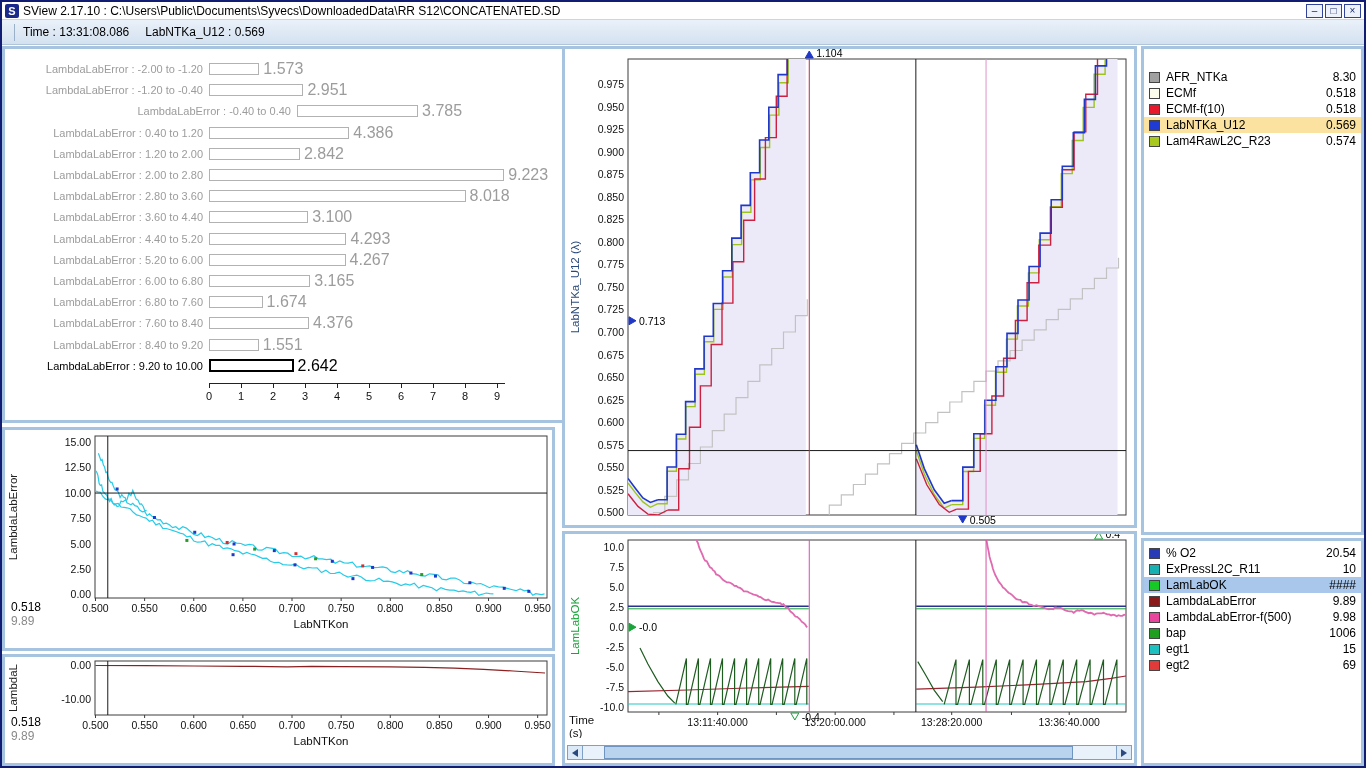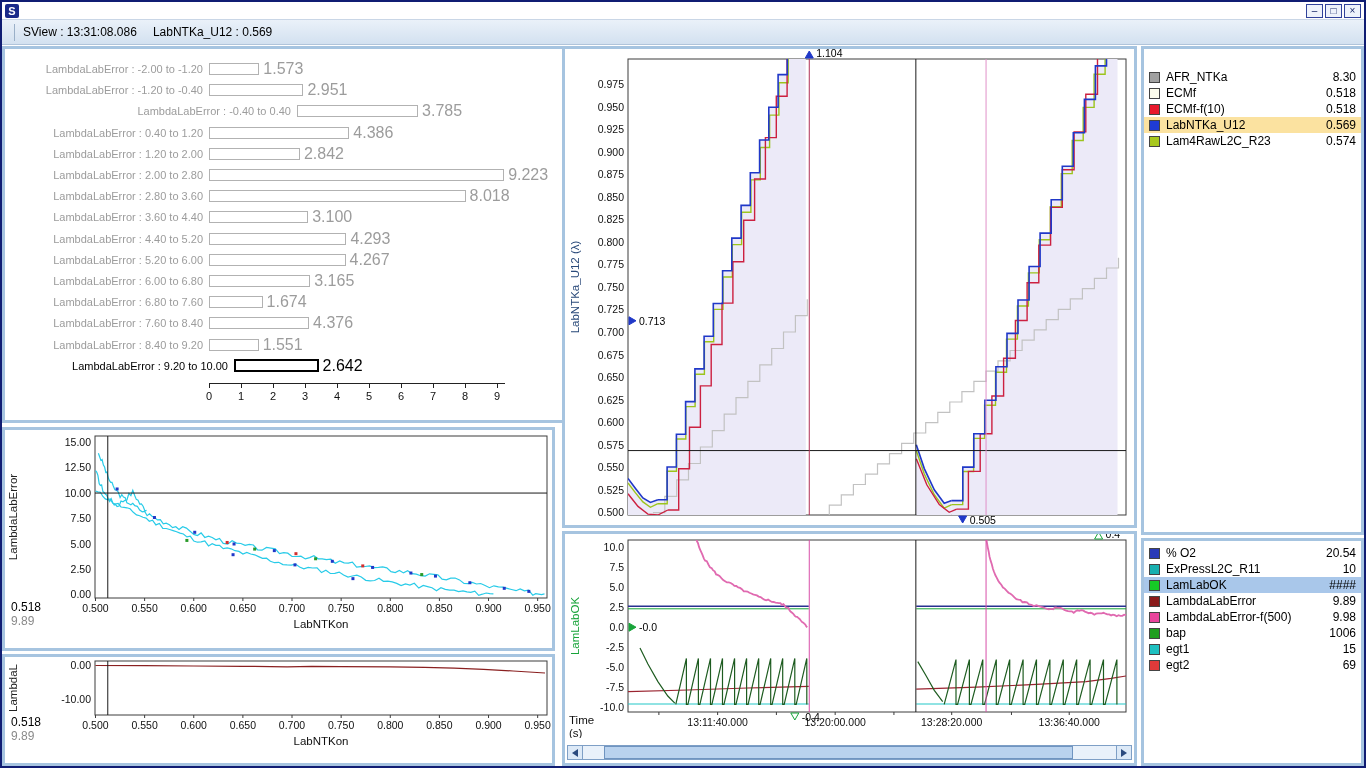--- a/index.html
+++ b/index.html
@@ -57,30 +57,31 @@
 .chname{flex:1;white-space:nowrap;overflow:hidden;}
 .chval{margin-left:4px;white-space:nowrap;}
 </style>
 </head>
 <body>
 
 <div class="window"></div>
 
 <div class="titlebar">
   <span class="app-icon">S</span>
+  <span class="title">SView 2.17.10  :  C:\Users\Public\Documents\Syvecs\DownloadedData\RR S12\CONCATENATED.SD</span>
   <span class="win-btns">
     <span class="win-btn">–</span>
     <span class="win-btn">□</span>
     <span class="win-btn">×</span>
   </span>
 </div>
 
 <div class="menubar">
   <div class="menu-sep"></div>
-  <span class="status">SView : 13:31:08.086</span>
+  <span class="status">Time : 13:31:08.086</span>
   <span class="status status2">LabNTKa_U12 : 0.569</span>
 </div>
 
 <div class="panel" id="panel-hist">
   <div id="hist-rows">
       <div class="hrow" style="top: 10px;">
         <span class="hlabel">LambdaLabError : -2.00 to -1.20</span>
         <span class="hbar" style="width: 50.336px;"></span>
         <span class="hval">1.573</span>
       </div>
@@ -142,21 +143,21 @@
       <div class="hrow" style="top: 264.4px;">
         <span class="hlabel">LambdaLabError : 7.60 to 8.40</span>
         <span class="hbar" style="width: 100.064px;"></span>
         <span class="hval">4.376</span>
       </div>
       <div class="hrow" style="top: 285.6px;">
         <span class="hlabel">LambdaLabError : 8.40 to 9.20</span>
         <span class="hbar" style="width: 49.632px;"></span>
         <span class="hval">1.551</span>
       </div>
-      <div class="hrow active" style="top: 306.8px; padding-left: 25px;">
+      <div class="hrow active" style="top: 306.8px;">
         <span class="hlabel">LambdaLabError : 9.20 to 10.00</span>
         <span class="hbar" style="width: 84.544px;"></span>
         <span class="hval">2.642</span>
       </div>
     </div>
   <div id="hist-axis">
       <div class="axline"></div>
       <div class="htick" style="left: 0px;"></div>
       <div class="hticklab" style="left: 0px;">0</div>
       <div class="htick" style="left: 32px;"></div>

